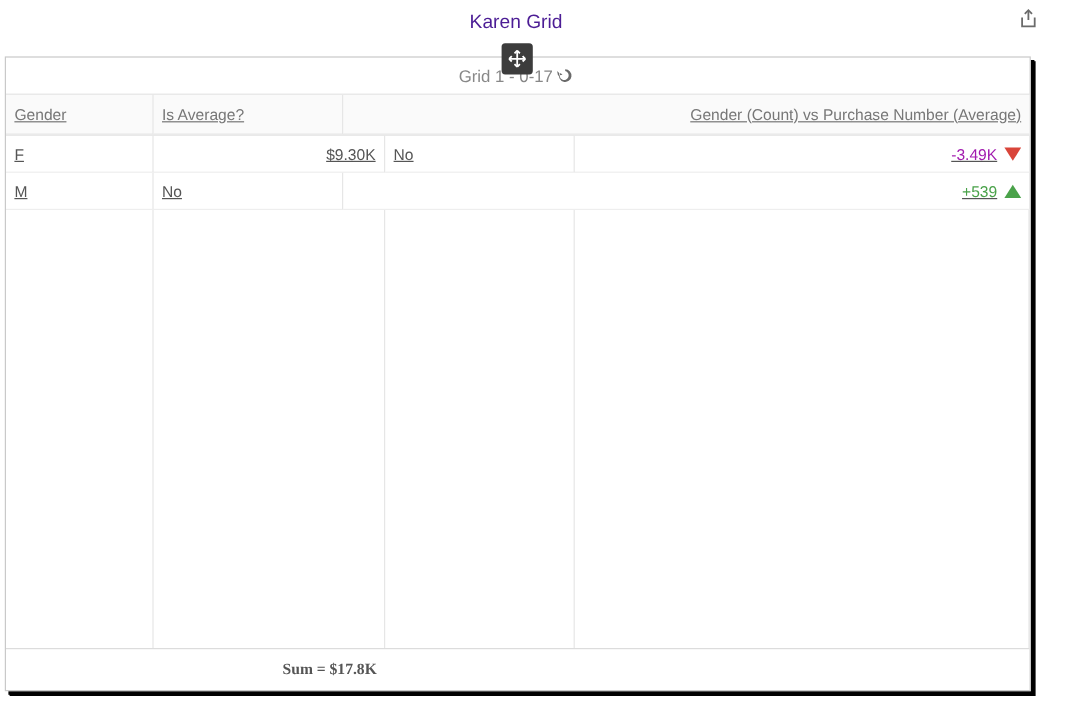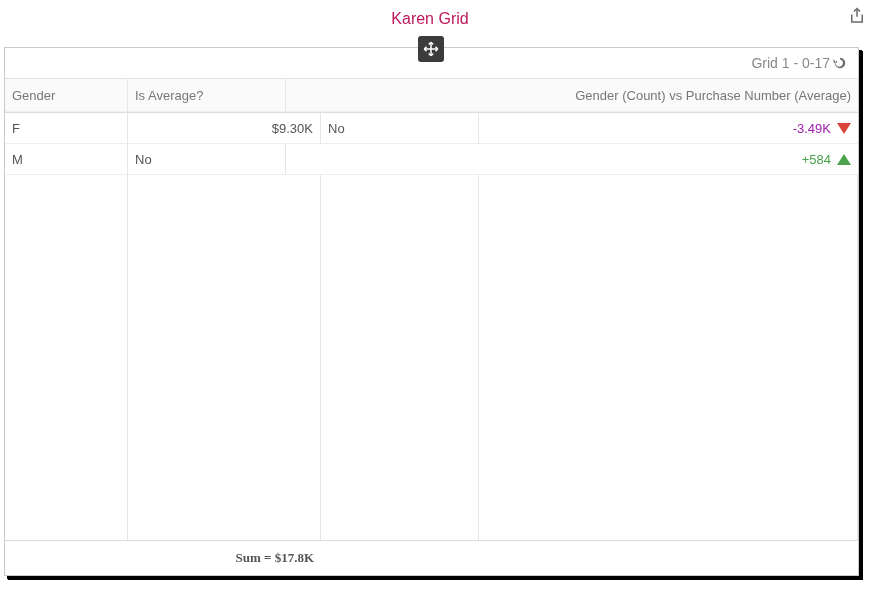--- a/index.html
+++ b/index.html
@@ -20,21 +20,21 @@
     height: 593px;
   }
   
   .page-title {
     position: absolute;
     top: 10px;
     left: 0;
     width: 860px;
     text-align: center;
     font-size: 16px;
-    color: #be185d;
+    color: #4c1d95;
   }
   
   .share-icon {
     position: absolute;
     top: 7px;
     right: 22px;
     width: 20px;
     height: 20px;
     color: #6b6b6b;
     cursor: pointer;
@@ -71,21 +71,21 @@
     box-sizing: border-box;
     display: flex;
     flex-direction: column;
   }
   .panel-header {
     height: 30px;
     padding: 0 8px;
     border-bottom: 1px solid #e3e3e3;
     display: flex;
     align-items: center;
-    justify-content: flex-end;
+    justify-content: center;
     color: #888;
     font-size: 14px;
   }
   .panel-header .undo {
     width: 20px;
     height: 20px;
     display:flex; align-items:center; justify-content:center;
     cursor:pointer;
   }
   .panel-header .undo svg { fill: #6a6a6a; }
@@ -94,20 +94,21 @@
   .grid {
     flex: 1 1 auto;
     display: flex;
     flex-direction: column;
     overflow: hidden;
   }
   .row {
     display: flex;
     height: 31px;
     align-items: stretch;
+    text-decoration: underline;
   }
   .header-row {
     height: 33px;
     background: #fafafa;
     border-bottom: 1px solid #dcdcdc;
     color: #777;
   }
   .header-row .cell { border-top: none; }
 
   .cell {
@@ -222,21 +223,21 @@
         <div class="cell col3">
           <span class="delta-down">-3.49K</span>
           <span class="tri tri-down"></span>
         </div>
       </div>
 
       <div class="row body-row">
         <div class="cell col0">M</div>
         <div class="cell col2">No</div>
         <div class="cell col3">
-          <span class="delta-up">+584</span>
+          <span class="delta-up">+539</span>
           <span class="tri tri-up"></span>
         </div>
       </div>
 
       <div class="spacer-row">
         <div class="cell col0"></div>
         <div class="cell col1"></div>
         <div class="cell col2"></div>
         <div class="cell col3"></div>
       </div>

